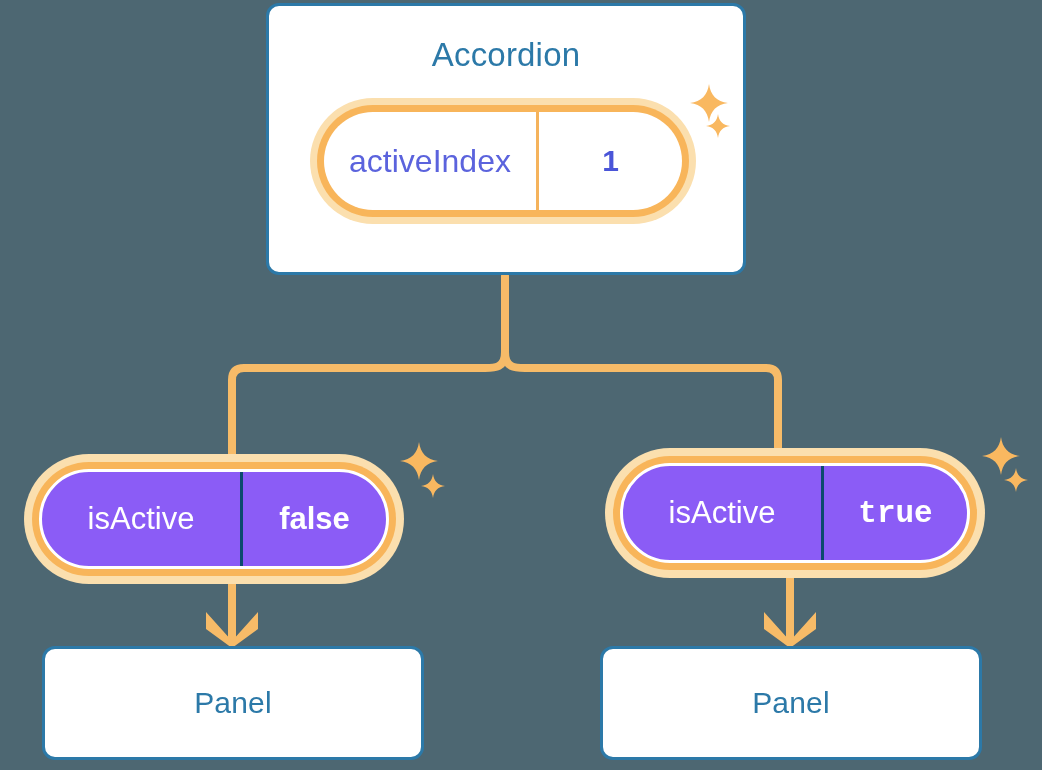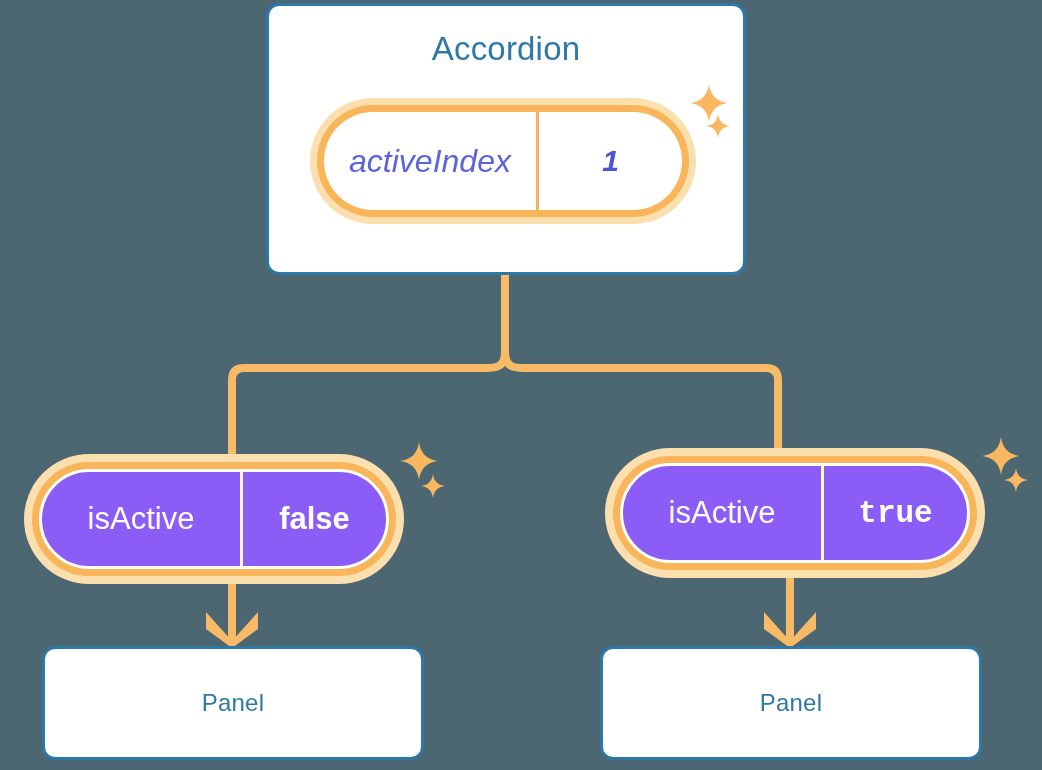--- a/index.html
+++ b/index.html
@@ -41,31 +41,31 @@
     letter-spacing: 0.2px;
     white-space: nowrap;
   }
 
   #accordion-card {
     left: 266px; top: 3px;
     width: 480px; height: 272px;
   }
   #accordion-card .card-title {
     position: absolute;
-    left: 0; right: 0; top: 24px;
+    left: 0; right: 0; top: 30px;
     font-size: 33px;
   }
 
   .panel-card {
     width: 382px; height: 114px;
     display: flex;
     align-items: center;
     justify-content: center;
   }
-  .panel-card .card-title { font-size: 24px; }
+  .panel-card .card-title { font-size: 30px; }
   #panel-left  { left: 42px;  top: 646px; }
   #panel-right { left: 600px; top: 646px; }
 
   
   .pill-wrap {
     position: absolute;
     z-index: 4;
     display: flex;
     align-items: center;
     box-sizing: border-box;
@@ -94,21 +94,21 @@
   }
   .pill-key, .pill-val {
     display: flex;
     align-items: center;
     justify-content: center;
     white-space: nowrap;
     box-sizing: border-box;
   }
 
   
-  .pill-white .pill-inner { background: #ffffff; font-style: italic; }
+  .pill-white .pill-inner { background: #ffffff; }
   .pill-white .pill-key {
     color: #5b63dd;
     font-weight: 400;
   }
   .pill-white .pill-val {
     color: #4a55d8;
     font-weight: 700;
     border-left: 3px solid #f5b35c;
   }
 
@@ -117,21 +117,21 @@
     background: #8b5cf6;
     border: 3px solid #ffffff;
   }
   .pill-purple .pill-key {
     color: #ffffff;
     font-weight: 400;
   }
   .pill-purple .pill-val {
     color: #ffffff;
     font-weight: 700;
-    border-left: 3px solid #fef9c3;
+    border-left: 3px solid #0c4a6e;
   }
 
   
   #pill-active-index {
     left: 310px; top: 98px;
     width: 386px; height: 126px;
     padding: 7px;
   }
   #pill-active-index .pill-ring { padding: 7px; }
   #pill-active-index .pill-key {

